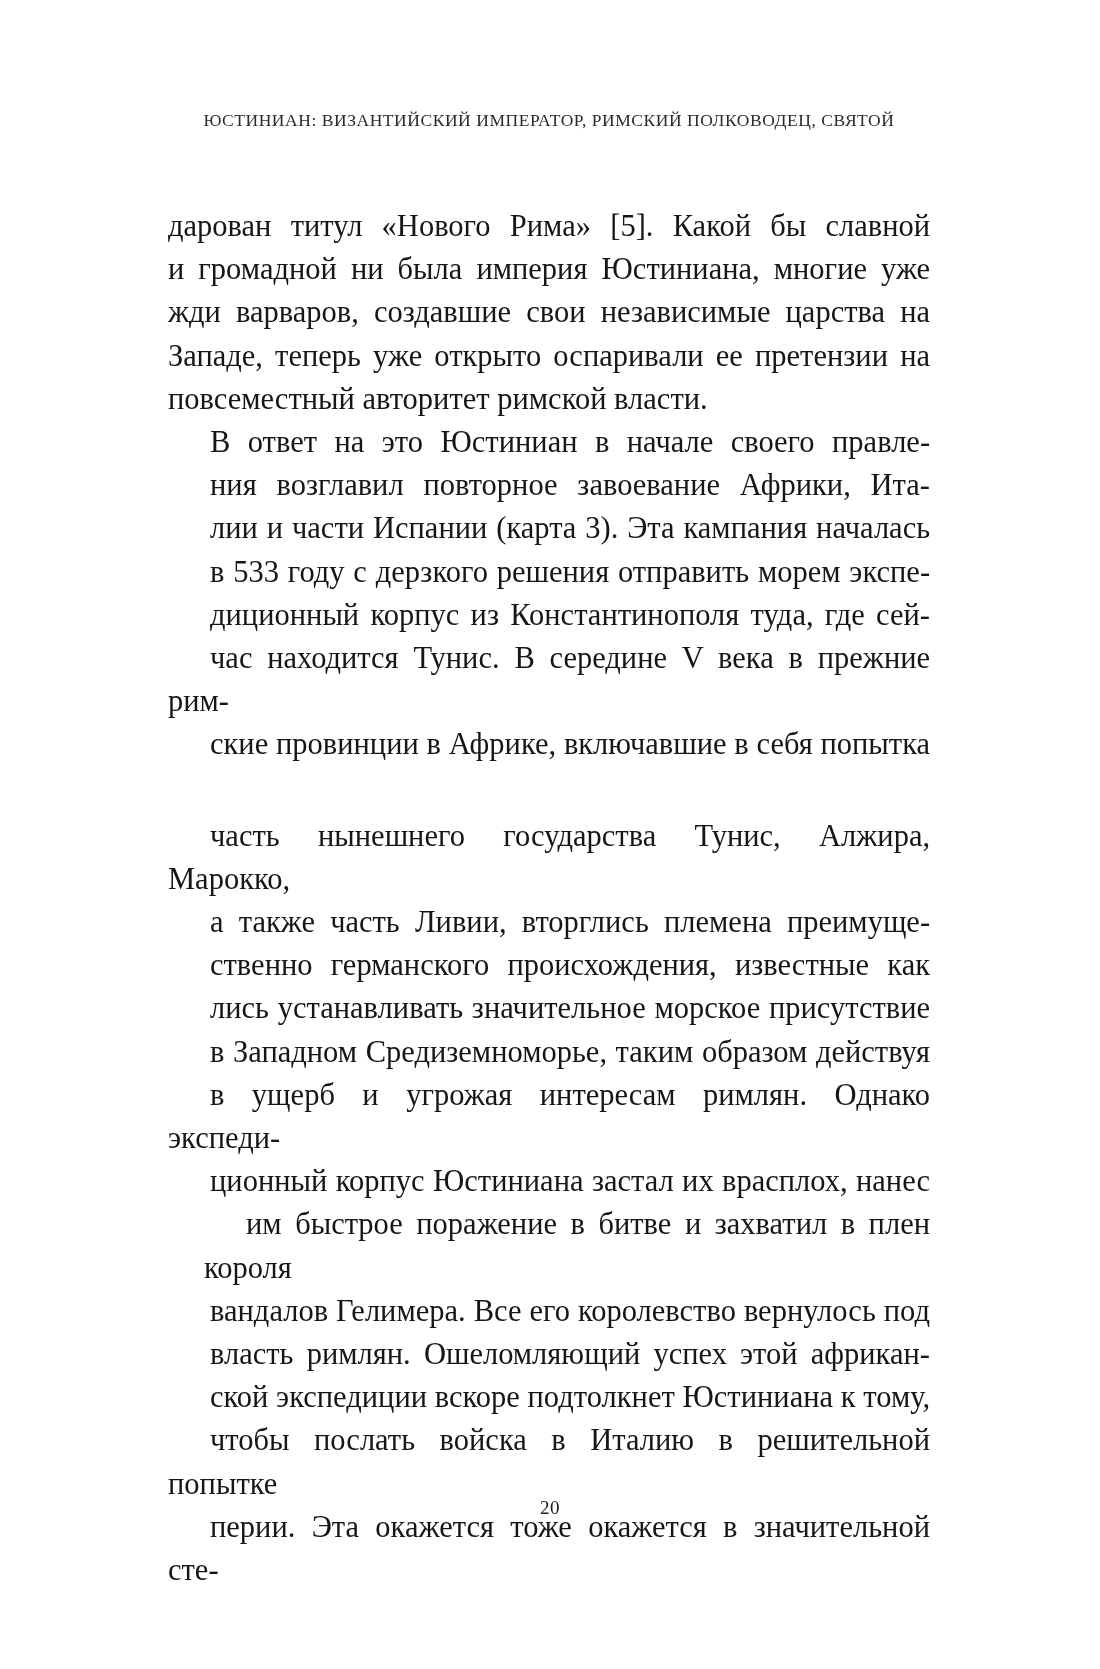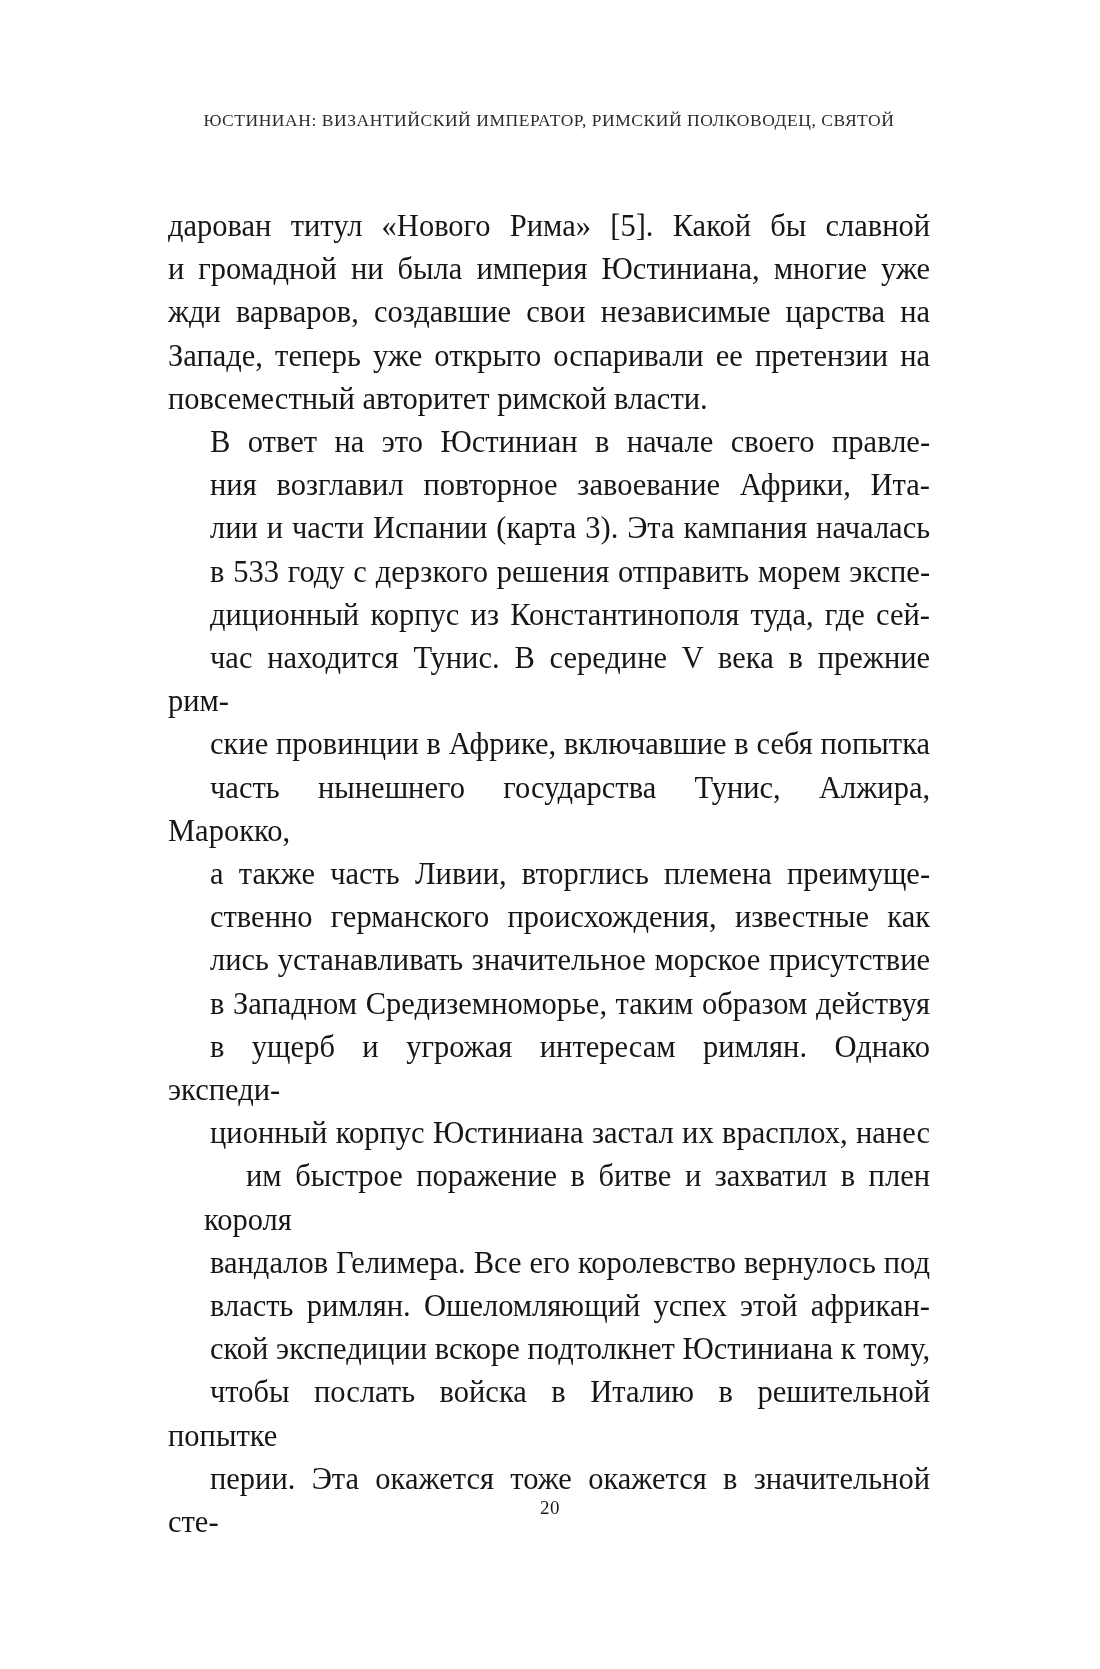--- a/index.html
+++ b/index.html
@@ -108,21 +108,21 @@
         <span class="line last" style="white-space: normal;"><span>повсеместный</span> <span>авторитет</span> <span>римской</span> <span>власти.</span></span>
       </div>
     <div class="para indent">
         <span class="line indent" style="white-space: normal;"><span>В</span> <span>ответ</span> <span>на</span> <span>это</span> <span>Юстиниан</span> <span>в</span> <span>начале</span> <span>своего</span> <span>правле-</span></span>
         <span class="line" style="white-space: normal;"><span>ния</span> <span>возглавил</span> <span>повторное</span> <span>завоевание</span> <span>Африки,</span> <span>Ита-</span></span>
         <span class="line" style="white-space: normal;"><span>лии</span> <span>и</span> <span>части</span> <span>Испании</span> <span>(карта</span> <span>3).</span> <span>Эта</span> <span>кампания</span> <span>началась</span></span>
         <span class="line" style="white-space: normal;"><span>в</span> <span>533</span> <span>году</span> <span>с</span> <span>дерзкого</span> <span>решения</span> <span>отправить</span> <span>морем</span> <span>экспе-</span></span>
         <span class="line" style="white-space: normal;"><span>диционный</span> <span>корпус</span> <span>из</span> <span>Константинополя</span> <span>туда,</span> <span>где</span> <span>сей-</span></span>
         <span class="line" style="white-space: normal;"><span>час</span> <span>находится</span> <span>Тунис.</span> <span>В</span> <span>середине</span> <span>V</span> <span>века</span> <span>в</span> <span>прежние</span> <span>рим-</span></span>
         <span class="line" style="white-space: normal;"><span>ские</span> <span>провинции</span> <span>в</span> <span>Африке,</span> <span>включавшие</span> <span>в</span> <span>себя</span> <span>попытка</span></span>
-        <span class="line" style="white-space: normal;"><span>часть</span> <span>нынешнего</span> <span>государства</span> <span>Тунис,</span> <span>Алжира,</span> <span>Марокко,</span></span>
+        <span class="line" style="white-space: normal; margin-top: 48px;"><span>часть</span> <span>нынешнего</span> <span>государства</span> <span>Тунис,</span> <span>Алжира,</span> <span>Марокко,</span></span>
         <span class="line" style="white-space: normal;"><span>а</span> <span>также</span> <span>часть</span> <span>Ливии,</span> <span>вторглись</span> <span>племена</span> <span>преимуще-</span></span>
         <span class="line" style="white-space: normal;"><span>ственно</span> <span>германского</span> <span>происхождения,</span> <span>известные</span> <span>как</span></span>
         <span class="line" style="white-space: normal;"><span>лись</span> <span>устанавливать</span> <span>значительное</span> <span>морское</span> <span>присутствие</span></span>
         <span class="line" style="white-space: normal;"><span>в</span> <span>Западном</span> <span>Средиземноморье,</span> <span>таким</span> <span>образом</span> <span>действуя</span></span>
         <span class="line" style="white-space: normal;"><span>в</span> <span>ущерб</span> <span>и</span> <span>угрожая</span> <span>интересам</span> <span>римлян.</span> <span>Однако</span> <span>экспеди-</span></span>
         <span class="line" style="white-space: normal;"><span>ционный</span> <span>корпус</span> <span>Юстиниана</span> <span>застал</span> <span>их</span> <span>врасплох,</span> <span>нанес</span></span>
         <span class="line" style="white-space: normal; margin-left: 36px;"><span>им</span> <span>быстрое</span> <span>поражение</span> <span>в</span> <span>битве</span> <span>и</span> <span>захватил</span> <span>в</span> <span>плен</span> <span>короля</span></span>
         <span class="line" style="white-space: normal;"><span>вандалов</span> <span>Гелимера.</span> <span>Все</span> <span>его</span> <span>королевство</span> <span>вернулось</span> <span>под</span></span>
         <span class="line" style="white-space: normal;"><span>власть</span> <span>римлян.</span> <span>Ошеломляющий</span> <span>успех</span> <span>этой</span> <span>африкан-</span></span>
         <span class="line" style="white-space: normal;"><span>ской</span> <span>экспедиции</span> <span>вскоре</span> <span>подтолкнет</span> <span>Юстиниана</span> <span>к</span> <span>тому,</span></span>

